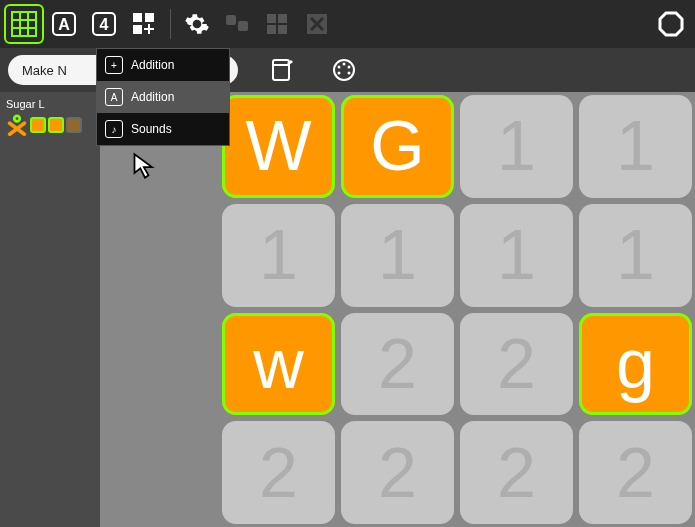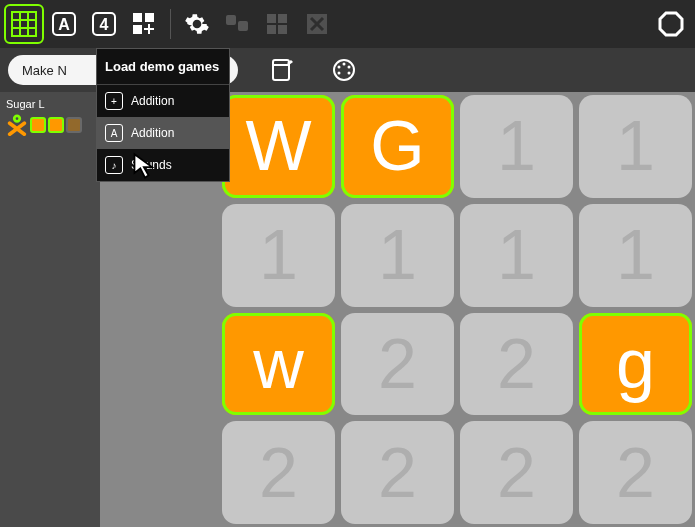--- a/index.html
+++ b/index.html
@@ -236,21 +236,20 @@
     <div class="tile num">2</div>
     <div class="tile orange">g</div>
     <div class="tile num" style="visibility: hidden;"></div>
     <div class="tile num">2</div>
     <div class="tile num">2</div>
     <div class="tile num">2</div>
     <div class="tile num">2</div>
   </div>
 
 <div class="menu">
-  <div class="menu-header">Load demo games</div>
   <div id="menu-items">
       <div class="menu-item">
         <div class="mi-icon">+</div>
         <span>Addition</span>
       </div>
       <div class="menu-item hover">
         <div class="mi-icon">A</div>
         <span>Addition</span>
       </div>
       <div class="menu-item">

